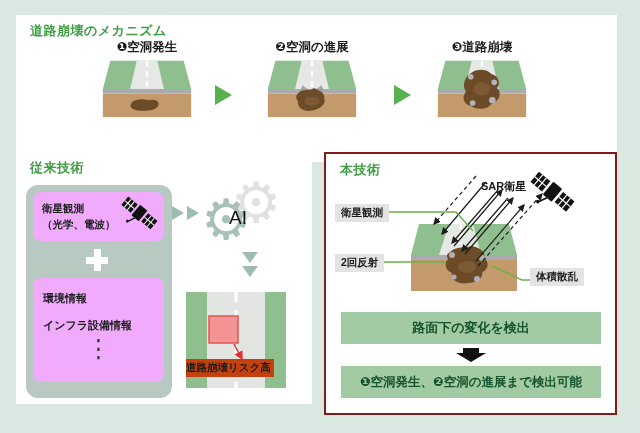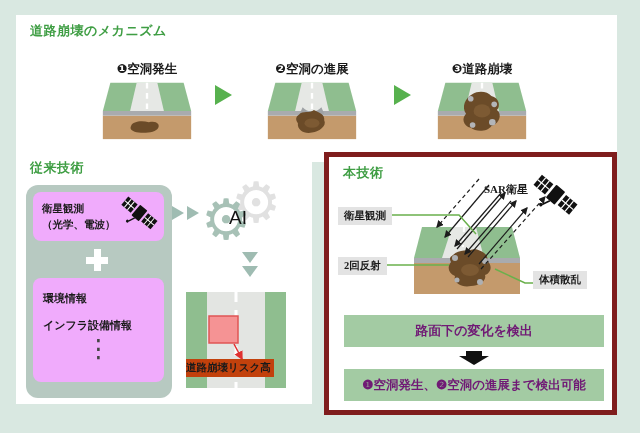--- a/index.html
+++ b/index.html
@@ -6,21 +6,21 @@
   body{
     width:640px;height:433px;position:relative;overflow:hidden;
     background:#d9e8e1;
     font-family:"Liberation Sans","DejaVu Sans",sans-serif;
     color:#1a1a1a;
   }
   .panel{position:absolute;background:#fff;}
   .sec-title{position:absolute;left:14px;top:7px;font-size:13px;font-weight:bold;color:#3f9e44;letter-spacing:.5px;}
   
   #mech{left:16px;top:15px;width:601px;height:147px;}
-  .stage{position:absolute;top:24px;width:140px;text-align:center;margin-top:22px;}
+  .stage{position:absolute;top:24px;width:140px;text-align:center;}
   .stage .slabel{font-size:12.5px;font-weight:bold;margin-bottom:1px;}
   .stage svg{display:block;margin:0 auto;}
   .garrow{position:absolute;width:0;height:0;border-top:10px solid transparent;border-bottom:10px solid transparent;border-left:17px solid #57b14e;}
   
   #conv{left:16px;top:152px;width:296px;height:252px;}
   .sage{position:absolute;left:10px;top:33px;width:146px;height:213px;background:#b7c9c1;border-radius:12px;}
   .wbox{position:absolute;background:#f0abfc;border-radius:8px;}
   #box1{left:17px;top:40px;width:131px;height:49px;}
   #box1 .t{position:absolute;left:9px;top:9px;font-size:10.5px;font-weight:bold;line-height:1.5;}
   #box1 svg{position:absolute;right:2px;top:1px;}
@@ -35,29 +35,29 @@
   .chev-r{position:absolute;left:156px;top:54px;}
   .gear{position:absolute;line-height:1;font-weight:normal;}
   #gear-gray{left:215px;top:23px;font-size:56px;color:#e1e1e1;}
   #gear-sage{left:185px;top:40px;font-size:56px;color:#a7c1b6;}
   #ai{position:absolute;left:213px;top:55px;font-size:19px;font-weight:normal;color:#111;}
   .chev-d{position:absolute;left:226px;top:100px;}
   .tri-d{width:0;height:0;border-left:8px solid transparent;border-right:8px solid transparent;border-top:11px solid #9fbcb2;margin-bottom:3px;}
   #riskmap{position:absolute;left:170px;top:140px;}
   #risklabel{position:absolute;left:170px;top:207px;width:88px;background:#c2410c;text-align:left;font-size:10.5px;font-weight:bold;padding:2px 0;}
   
-  #prop{left:324px;top:152px;width:293px;height:263px;border:5px solid #7f1d1d;box-sizing:border-box;font-family:Liberation Serif, serif;}
+  #prop{left:324px;top:152px;width:293px;height:263px;border:2px solid #7f1d1d;box-sizing:border-box;}
   #sar{position:absolute;left:155px;top:25px;font-size:11px;font-weight:bold;}
   #prop-sat{position:absolute;left:198px;top:14px;}
   #diagram{position:absolute;left:0;top:0;}
   .badge{position:absolute;background:#e3e3e3;font-size:10.5px;font-weight:bold;padding:2px 6px;}
   #badge1{left:9px;top:50px;}
   #badge2{left:9px;top:100px;}
   #badge3{left:204px;top:114px;}
-  .banner{position:absolute;left:15px;width:260px;height:32px;background:#a3cba3;display:flex;align-items:center;justify-content:center;font-size:13px;font-weight:bold;color:#701a75;}
+  .banner{position:absolute;left:15px;width:260px;height:32px;background:#a3cba3;display:flex;align-items:center;justify-content:center;font-size:13px;font-weight:bold;color:#14532d;}
   #banner1{top:158px;}
   #banner2{top:212px;font-size:12.5px;}
   .barrow{position:absolute;left:130px;top:194px;width:30px;}
   .barrow .stem{width:16px;height:5px;background:#111;margin:0 auto;}
   .barrow .head{width:0;height:0;border-left:15px solid transparent;border-right:15px solid transparent;border-top:9px solid #111;margin:0 auto;}
 </style>
 </head>
 <body>
 
 <div class="panel" id="mech">

